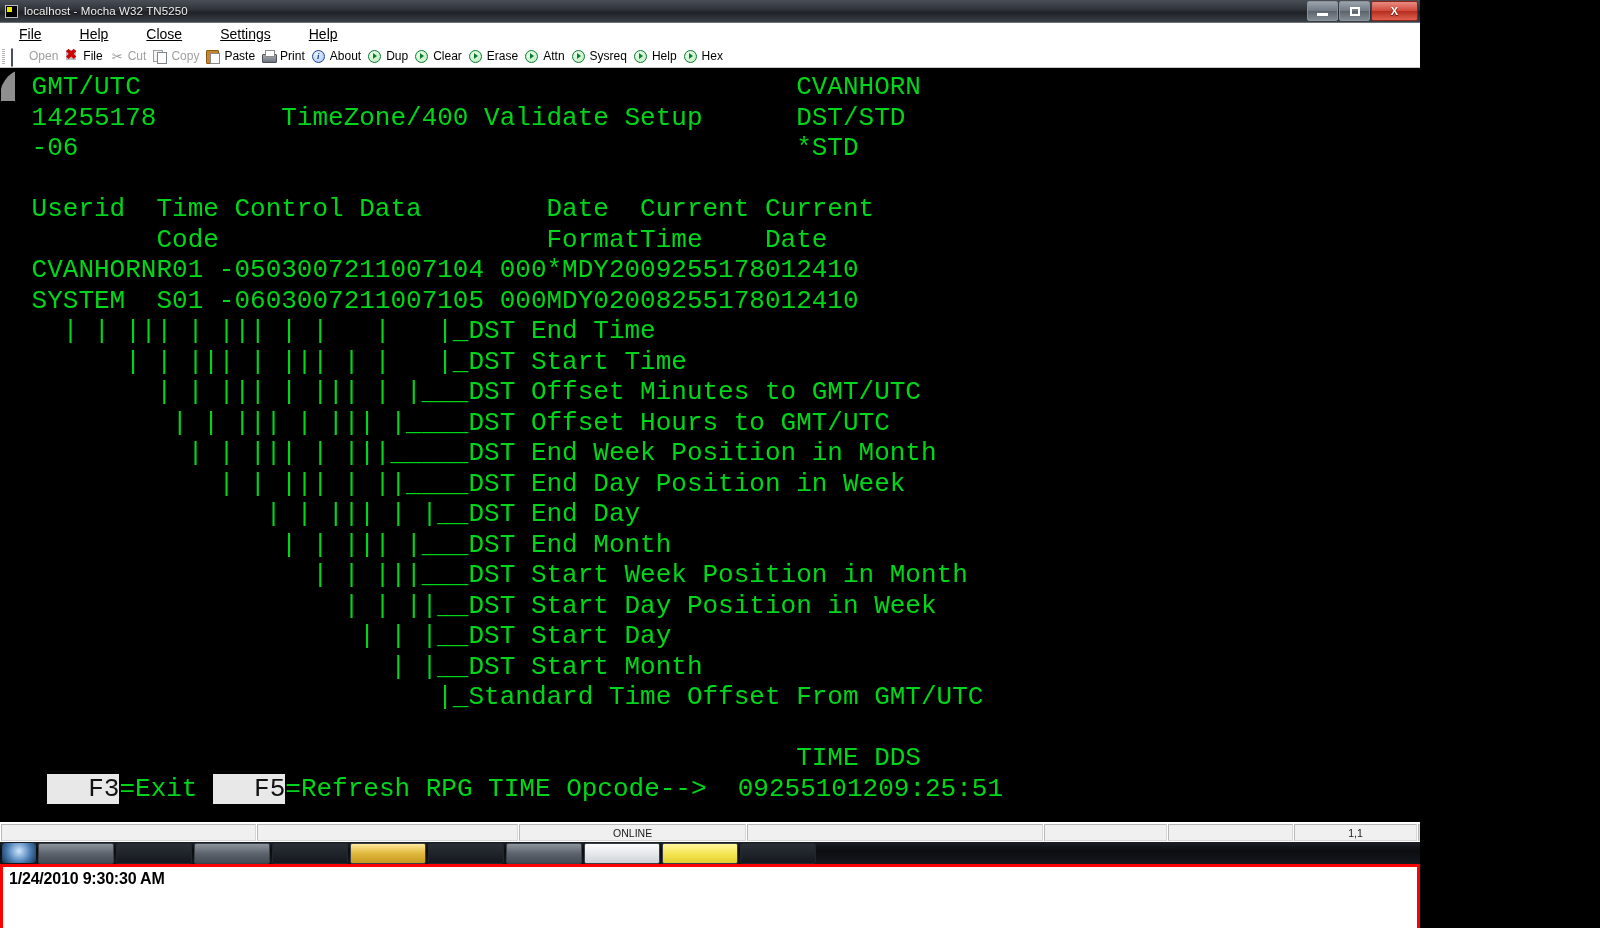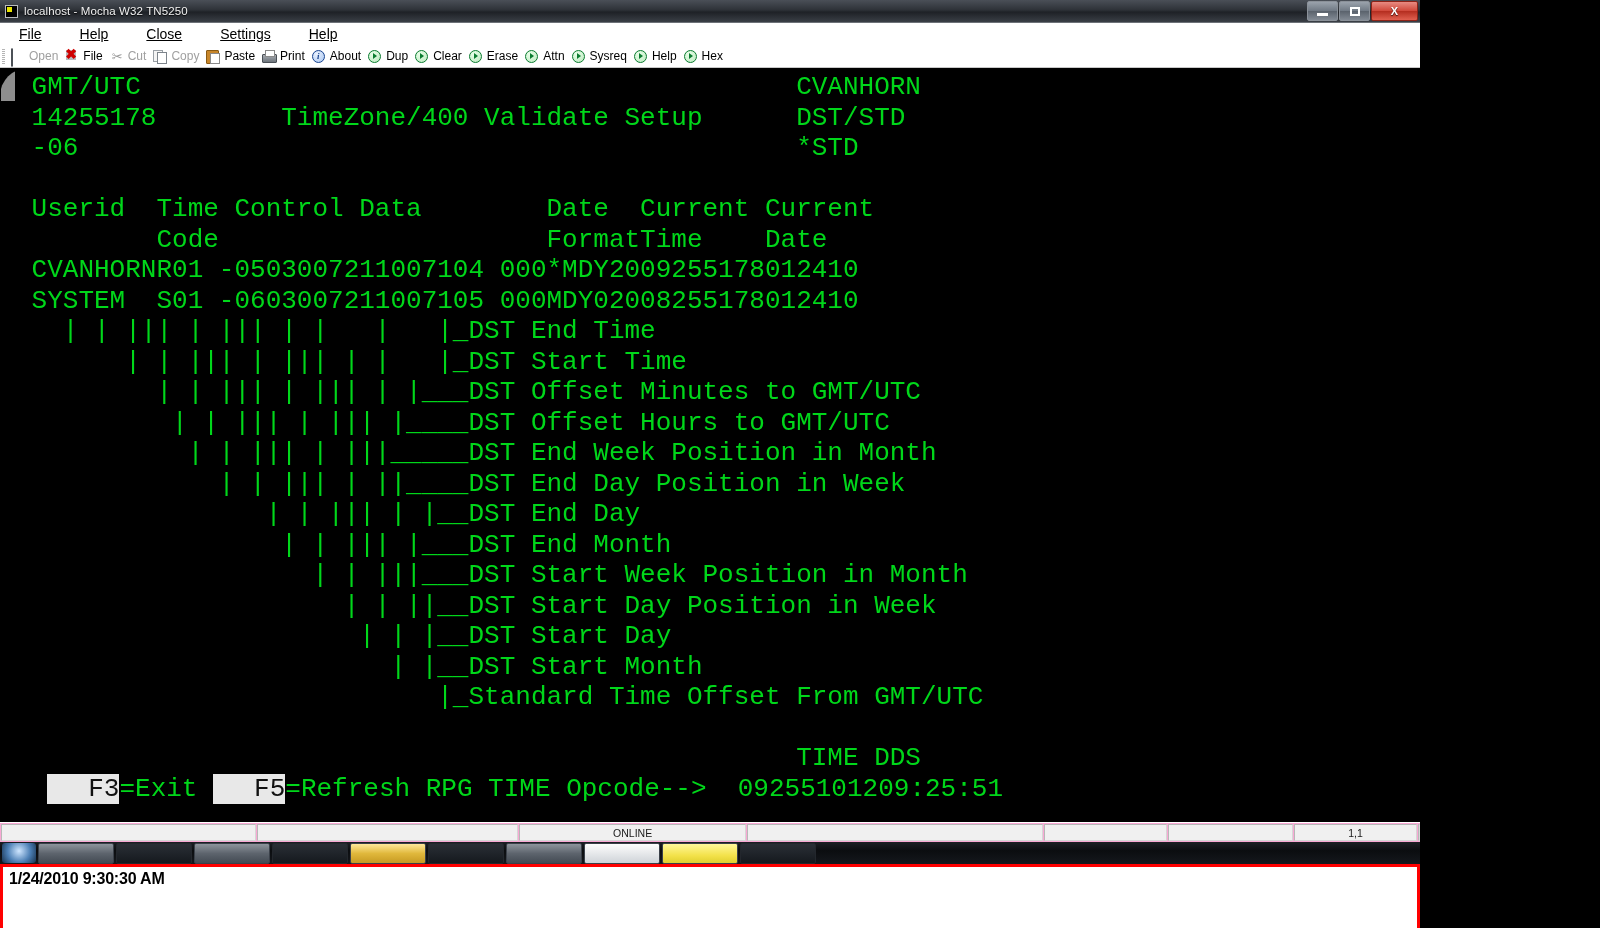--- a/index.html
+++ b/index.html
@@ -122,21 +122,21 @@
     white-space:pre;
     letter-spacing:0px;
     padding-top:4px;
   }
   .screen .rev{
     background:#e8e8e8;color:#111;padding-left:41px;
   }
 
   
   .statusbar{
-    height:19px;background:#f9a8d4;display:flex;align-items:stretch;
+    height:19px;background:#ffffff;display:flex;align-items:stretch;
     border-top:1px solid #ffffff;
   }
   .sb-cell{
     border:1px solid #d6d6d6;border-top-color:#b8b8b8;border-left-color:#b8b8b8;
     margin:1px 0 1px 1px;background:#f0f0f0;
     display:flex;align-items:center;justify-content:center;
     font-size:10.5px;color:#1a1a1a;
   }
 
   

